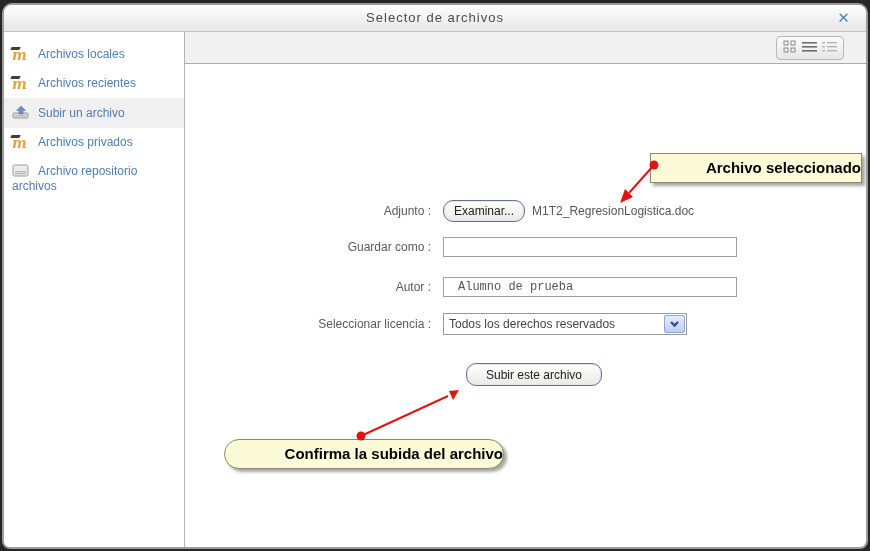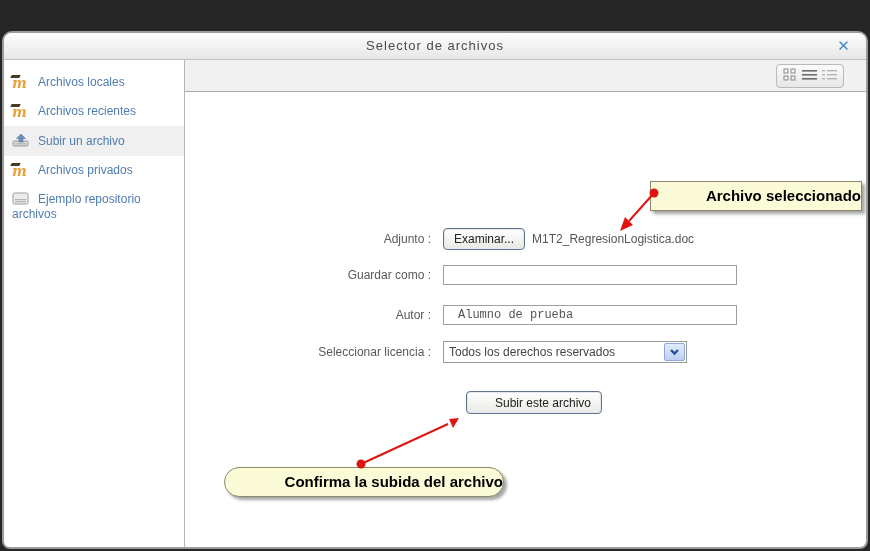--- a/index.html
+++ b/index.html
@@ -1,18 +1,18 @@
 <!DOCTYPE html>
 <html><head>
 <meta charset="utf-8">
 <style>
   html,body{margin:0;padding:0;width:870px;height:551px;background:#262626;
     font-family:"Liberation Sans","DejaVu Sans",sans-serif;overflow:hidden;}
   .dialog{position:absolute;left:2px;top:3px;right:2px;bottom:2px;background:#fff;
-    border:2px solid #9b9b9b;border-radius:10px 10px 8px 8px;overflow:hidden;margin-top:28px;}
+    border:2px solid #9b9b9b;border-radius:10px 10px 8px 8px;overflow:hidden;}
   
   .titlebar{position:relative;height:26px;background:linear-gradient(#fdfdfd,#e7e7e7);
     border-bottom:1px solid #c3c3c3;text-align:center;line-height:26px;
     font-size:13px;color:#4a4a4a;letter-spacing:1px;}
   .close-btn{position:absolute;right:12px;top:0;width:20px;height:26px;line-height:25px;
     color:#4a86c8;font-size:15px;font-weight:bold;text-align:center;cursor:pointer;}
   
   .body-row{display:flex;height:calc(100% - 27px);}
   .sidebar{width:181px;background:#fff;border-right:1px solid #b5b5b5;padding-top:8px;box-sizing:border-box;}
   .side-item{padding:7px 2px 7px 8px;font-size:12px;color:#4f7daf;line-height:15px;cursor:pointer;}
@@ -26,23 +26,23 @@
   .toolbar{height:31px;background:#f1f1f1;border-bottom:1px solid #ababab;position:relative;flex:none;}
   .view-group{position:absolute;right:22px;top:4px;width:66px;height:22px;border:1px solid #b9b9b9;
     border-radius:4px;background:linear-gradient(#fbfbfb,#e7e7e7);display:flex;
     align-items:center;justify-content:space-evenly;cursor:pointer;}
   .form-area{flex:1;position:relative;background:#fff;}
   
   .frow{position:absolute;left:0;display:flex;align-items:center;}
   .flabel{width:246px;text-align:right;font-size:12px;color:#5a5a5a;padding-right:12px;flex:none;}
   .tinput{width:264px;height:16px;border:1px solid #9f9f9f;font-size:12px;color:#555;
     padding:1px 14px;font-family:Liberation Mono, monospace;}
-  .xpbtn{border:1px solid #64748f;border-radius:4px;background:linear-gradient(#ffffff,#e9e9e5);
+  .xpbtn{border:1px solid #64748f;border-radius:10px;background:linear-gradient(#ffffff,#e9e9e5);
     font-size:12px;color:#222;padding:2px 10px;cursor:pointer;
-    box-shadow:0 0 0 1px #e2e6ee inset;font-family:"Liberation Sans","DejaVu Sans",sans-serif;text-align:right;}
+    box-shadow:0 0 0 1px #e2e6ee inset;font-family:"Liberation Sans","DejaVu Sans",sans-serif;}
   .filename{font-size:12px;color:#555;margin-left:7px;}
   .fakesel{width:242px;height:20px;border:1px solid #9a9a9a;background:#fff;display:flex;
     align-items:center;cursor:pointer;}
   .fakesel .seltext{flex:1;font-size:12px;color:#444;padding-left:5px;}
   .selarrow{width:19px;height:16px;margin-right:1px;border:1px solid #8fa8dc;border-radius:2px;
     background:linear-gradient(#e3ecfc,#bccff0);display:flex;align-items:center;justify-content:center;}
   
   .overlay{position:absolute;left:0;top:0;width:100%;height:100%;pointer-events:none;}
   .callout{position:absolute;background:#fbfbd8;border:1px solid #8a8a6a;
     box-shadow:3px 3px 3px rgba(60,60,60,.45);text-align:right;
@@ -80,21 +80,21 @@
       <div class="side-item">
         <span class="ic micon"><span class="mchar">m</span></span><span>Archivos privados</span>
       </div>
       <div class="side-item">
         <span class="ic">
           <svg width="17" height="13" viewBox="0 0 17 13">
             <rect x="1" y="1" width="15" height="11" rx="1.5" fill="#ececec" stroke="#9a9a9a"></rect>
             <rect x="3" y="7" width="11" height="1.2" fill="#b5b5b5"></rect>
             <rect x="3" y="9" width="11" height="1.2" fill="#b5b5b5"></rect>
           </svg>
-        </span><span>Ejemplo repositorio archivos</span>
+        </span><span>Archivo repositorio archivos</span>
       </div>
     </div>
 
     <div class="main">
       <div class="toolbar">
         <div class="view-group">
           <span>
             <svg width="13" height="13" viewBox="0 0 13 13" fill="none" stroke="#8a8a8a">
               <rect x="1" y="1" width="4" height="4"></rect>
                 <rect x="8" y="1" width="4" height="4"></rect>

